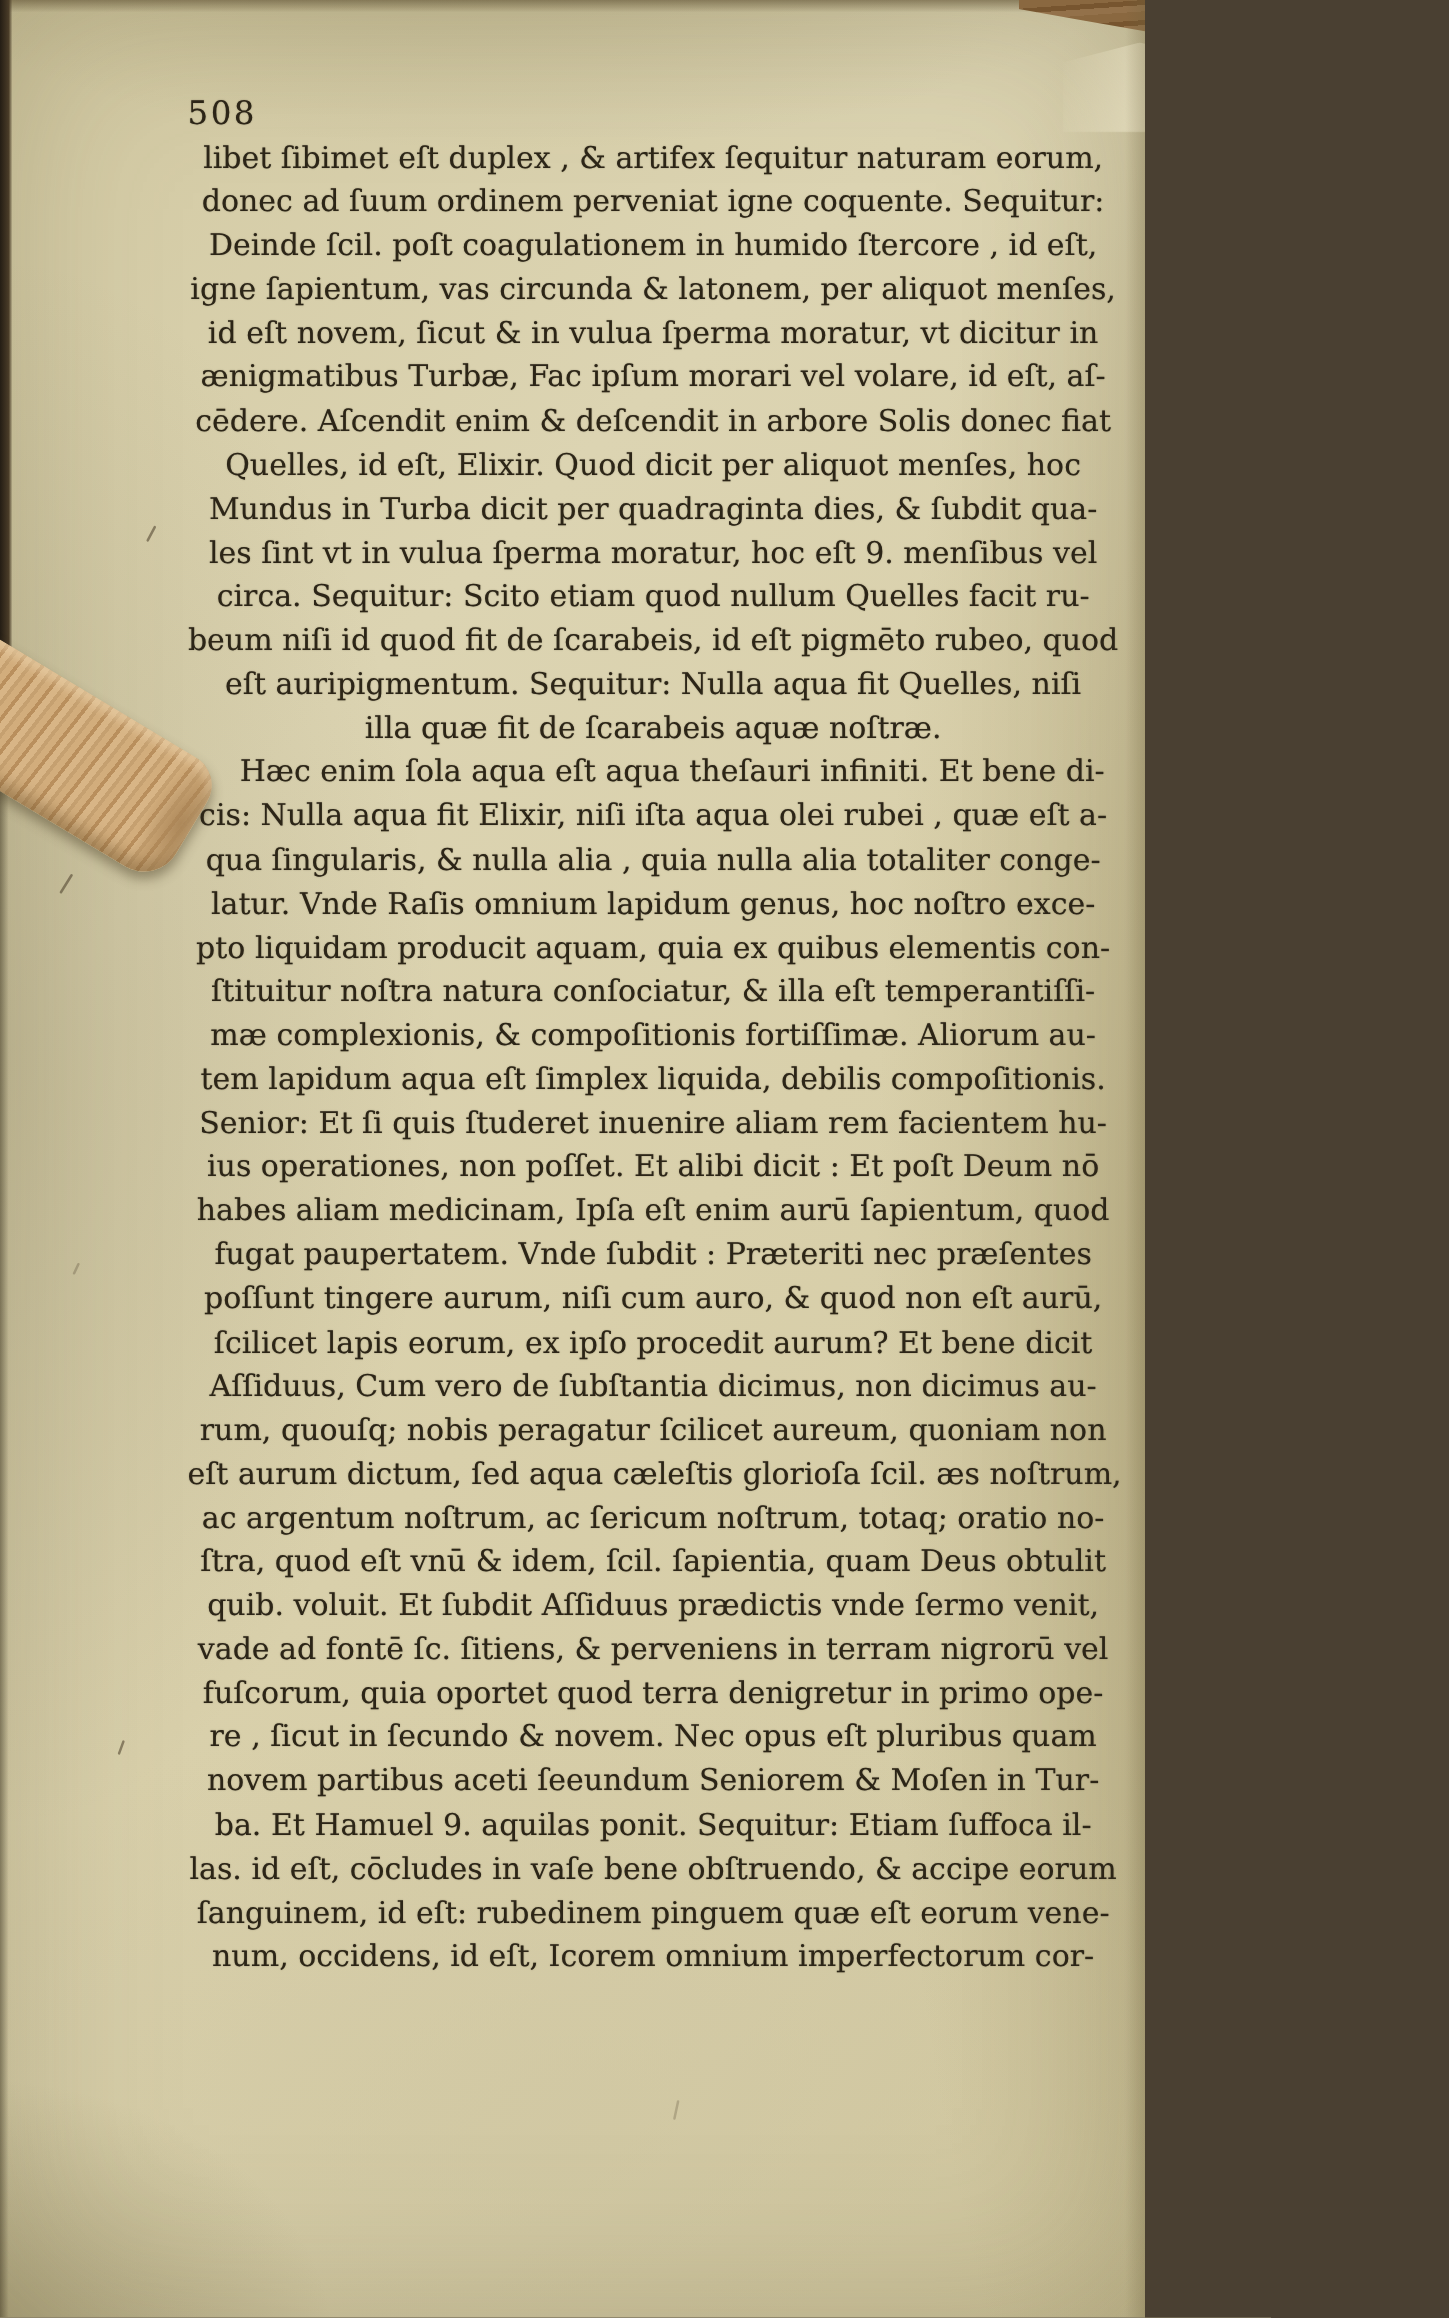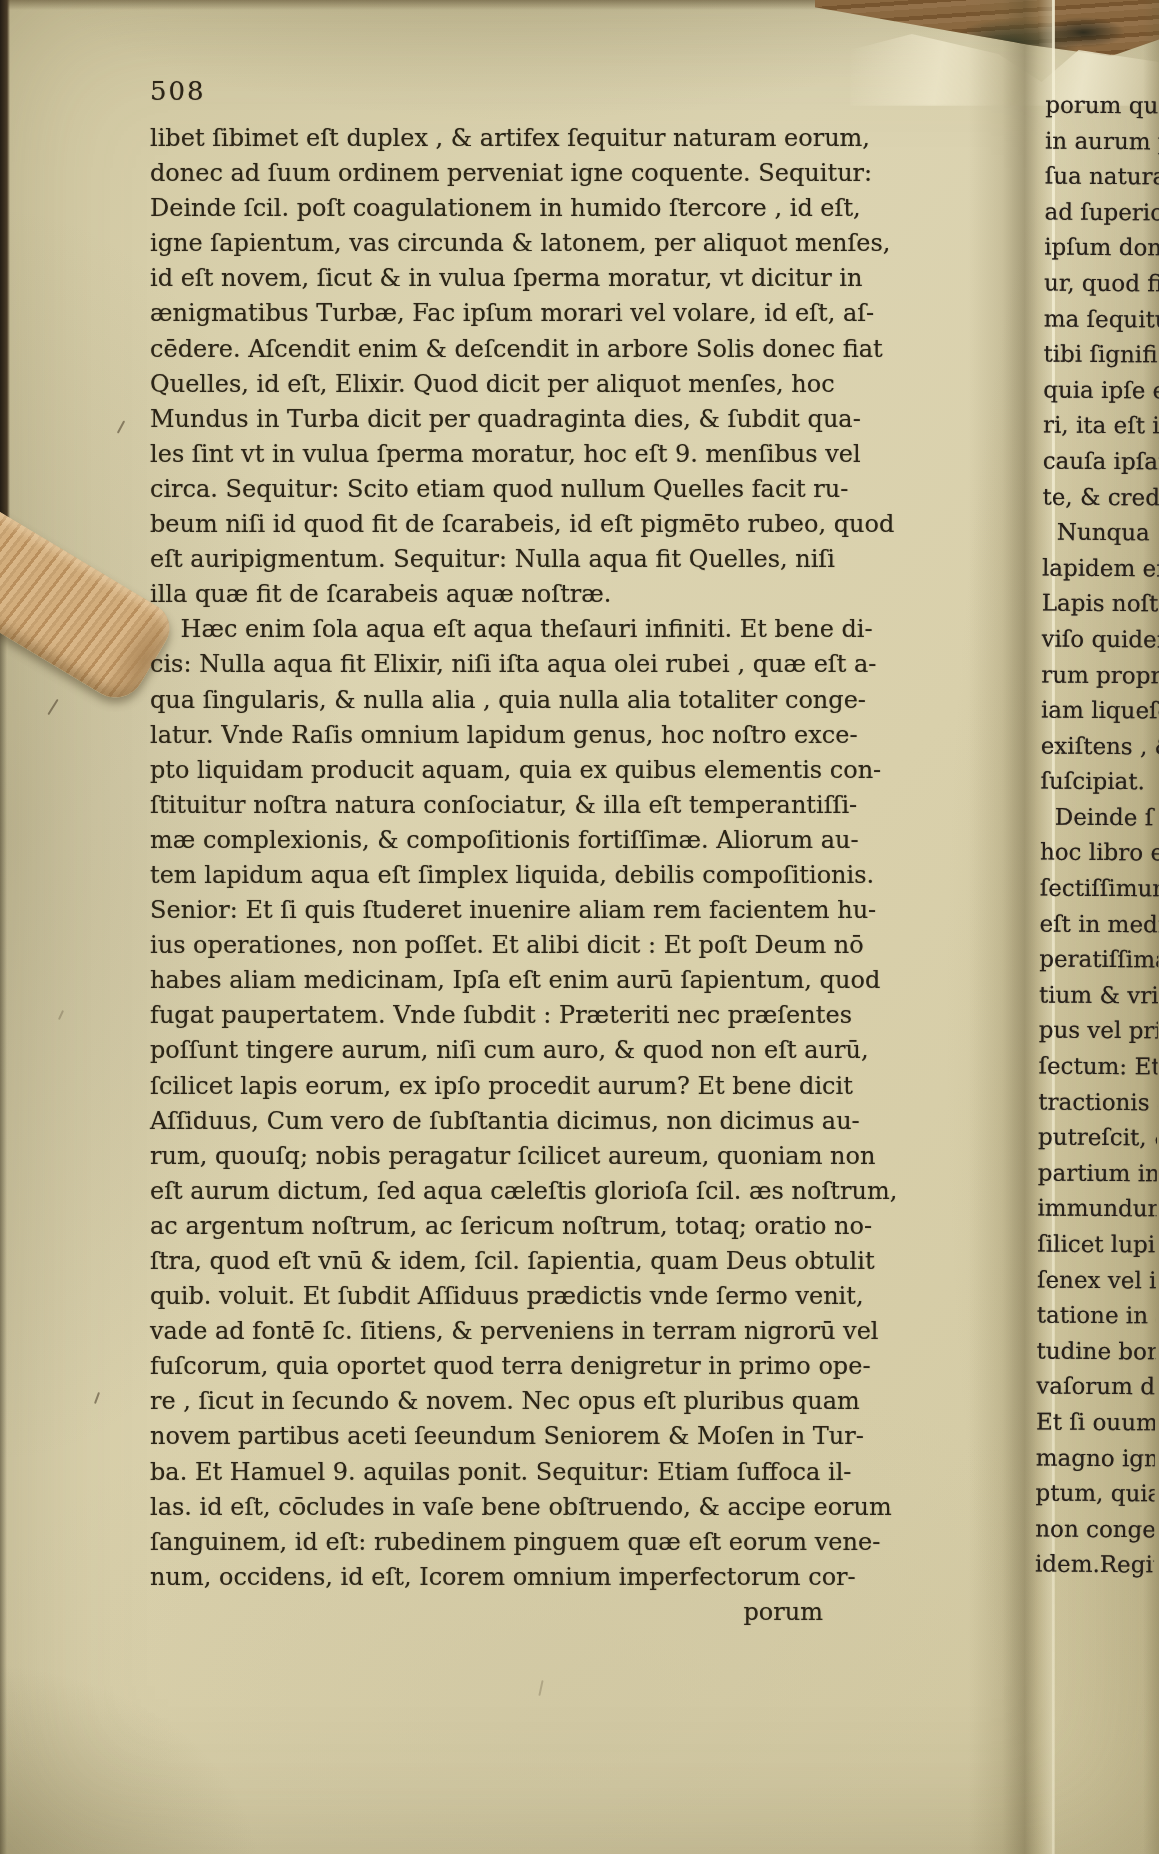--- a/index.html
+++ b/index.html
@@ -1,17 +1,17 @@
 <!DOCTYPE html>
 <html><head>
 <meta charset="utf-8">
 <style>
   html,body{margin:0;padding:0;background:#4a4032;}
   #stage{
-    position:relative; width:1159px; height:1854px; overflow:hidden;
+    position:relative; width:916px; height:1854px; overflow:hidden;
     font-family:"DejaVu Serif","Liberation Serif",serif;
     background:#d9d0ab;
   }
   
   .sheet{
     position:absolute; inset:0;
     background:
       radial-gradient(ellipse 420px 300px at -3% 101%, rgba(110,100,60,.38), rgba(110,100,60,0) 70%),
       radial-gradient(ellipse 500px 900px at 0% 45%, rgba(120,110,70,.22), rgba(120,110,70,0) 70%),
       radial-gradient(ellipse 700px 260px at 45% -4%, rgba(125,115,70,.25), rgba(125,115,70,0) 75%),
@@ -86,22 +86,22 @@
     display:flex; align-items:baseline; height:33px;
     text-shadow:0 0 1px rgba(44,37,23,.55);
   }
   .folio{ font-size:26px; letter-spacing:2px; width:120px; }
   .running-title{
     flex:1; text-align:center; font-size:25px;
     letter-spacing:7px; word-spacing:16px; padding-right:40px;
     white-space:nowrap;
   }
   .bodytext{
-    margin-top:12px; font-size:24px; line-height:35.1px;
-    white-space:pre; text-shadow:0 0 1px rgba(44,37,23,.5);
+    margin-top:0px; font-size:24px; line-height:35.1px;
+    white-space:pre; text-shadow:0 0 1px rgba(44,37,23,.5);text-align:center;
   }
   .bodytext > div{ height:35.1px; overflow:visible; }
   .catchword-line{
     font-size:24px; line-height:35px; text-align:right; padding-right:72px;
     text-shadow:0 0 1px rgba(44,37,23,.5);
   }
   
   .margin-strip{
     position:absolute; left:1040px; top:88px; width:119px; height:1530px;
     overflow:hidden; color:#27201a; font-size:23px; line-height:35.6px;
@@ -140,17 +140,16 @@
   <div class="mark m2"></div>
   <div class="mark m3"></div>
   <div class="mark m4"></div>
   <div class="mark m5"></div>
 
   <div class="main-col">
     <div class="header-row">
       <span class="folio">508</span>
     </div>
     <div class="bodytext"><div>libet ſibimet eſt duplex , &amp; artifex ſequitur naturam eorum,</div><div>donec ad ſuum ordinem perveniat igne coquente. Sequitur:</div><div>Deinde ſcil. poſt coagulationem in humido ſtercore , id eſt,</div><div>igne ſapientum, vas circunda &amp; latonem, per aliquot menſes,</div><div>id eſt novem, ſicut &amp; in vulua ſperma moratur, vt dicitur in</div><div>ænigmatibus Turbæ, Fac ipſum morari vel volare, id eſt, aſ-</div><div>cēdere. Aſcendit enim &amp; deſcendit in arbore Solis donec fiat</div><div>Quelles, id eſt, Elixir. Quod dicit per aliquot menſes, hoc</div><div>Mundus in Turba dicit per quadraginta dies, &amp; ſubdit qua-</div><div>les ſint vt in vulua ſperma moratur, hoc eſt 9. menſibus vel</div><div>circa. Sequitur: Scito etiam quod nullum Quelles facit ru-</div><div>beum niſi id quod fit de ſcarabeis, id eſt pigmēto rubeo, quod</div><div>eſt auripigmentum. Sequitur: Nulla aqua fit Quelles, niſi</div><div>illa quæ fit de ſcarabeis aquæ noſtræ.</div><div>    Hæc enim ſola aqua eſt aqua theſauri infiniti. Et bene di-</div><div>cis: Nulla aqua fit Elixir, niſi iſta aqua olei rubei , quæ eſt a-</div><div>qua ſingularis, &amp; nulla alia , quia nulla alia totaliter conge-</div><div>latur. Vnde Raſis omnium lapidum genus, hoc noſtro exce-</div><div>pto liquidam producit aquam, quia ex quibus elementis con-</div><div>ſtituitur noſtra natura conſociatur, &amp; illa eſt temperantiſſi-</div><div>mæ complexionis, &amp; compoſitionis fortiſſimæ. Aliorum au-</div><div>tem lapidum aqua eſt ſimplex liquida, debilis compoſitionis.</div><div>Senior: Et ſi quis ſtuderet inuenire aliam rem facientem hu-</div><div>ius operationes, non poſſet. Et alibi dicit : Et poſt Deum nō</div><div>habes aliam medicinam, Ipſa eſt enim aurū ſapientum, quod</div><div>fugat paupertatem. Vnde ſubdit : Præteriti nec præſentes</div><div>poſſunt tingere aurum, niſi cum auro, &amp; quod non eſt aurū,</div><div>ſcilicet lapis eorum, ex ipſo procedit aurum? Et bene dicit</div><div>Aſſiduus, Cum vero de ſubſtantia dicimus, non dicimus au-</div><div>rum, quouſq; nobis peragatur ſcilicet aureum, quoniam non</div><div>eſt aurum dictum, ſed aqua cæleſtis glorioſa ſcil. æs noſtrum,</div><div>ac argentum noſtrum, ac ſericum noſtrum, totaq; oratio no-</div><div>ſtra, quod eſt vnū &amp; idem, ſcil. ſapientia, quam Deus obtulit</div><div>quib. voluit. Et ſubdit Aſſiduus prædictis vnde ſermo venit,</div><div>vade ad fontē ſc. ſitiens, &amp; perveniens in terram nigrorū vel</div><div>fuſcorum, quia oportet quod terra denigretur in primo ope-</div><div>re , ſicut in ſecundo &amp; novem. Nec opus eſt pluribus quam</div><div>novem partibus aceti ſeeundum Seniorem &amp; Moſen in Tur-</div><div>ba. Et Hamuel 9. aquilas ponit. Sequitur: Etiam ſuffoca il-</div><div>las. id eſt, cōcludes in vaſe bene obſtruendo, &amp; accipe eorum</div><div>ſanguinem, id eſt: rubedinem pinguem quæ eſt eorum vene-</div><div>num, occidens, id eſt, Icorem omnium imperfectorum cor-</div></div>
-    <div class="catchword-line">porum</div>
   </div>
 
   <div class="margin-strip"><div>porum qu</div><div>in aurum p</div><div>ſua natura</div><div>ad ſuperior</div><div>ipſum don</div><div>ur, quod fi</div><div>ma ſequitu</div><div>tibi ſignifi</div><div>quia ipſe eſ</div><div>ri, ita eſt ip</div><div>cauſa ipſam</div><div>te, &amp; crede</div><div>  Nunqua</div><div>lapidem eſ</div><div>Lapis noſte</div><div>viſo quidem</div><div>rum proprie</div><div>iam liqueſc</div><div>exiſtens , &amp;</div><div>ſuſcipiat.</div><div>  Deinde ſ</div><div>hoc libro eſ</div><div>ſectiſſimum</div><div>eſt in medio</div><div>peratiſſimæ</div><div>tium &amp; vrin</div><div>pus vel prim</div><div>ſectum: Et e</div><div>tractionis a</div><div>putreſcit, &amp;</div><div>partium in t</div><div>immundum</div><div>ſilicet lupi</div><div>ſenex vel iuu</div><div>tatione in a</div><div>tudine boni</div><div>vaſorum de</div><div>Et ſi ouum</div><div>magno igne</div><div>ptum, quia</div><div>non congel</div><div>idem.Regit</div></div>
 </div>
 
 </body></html>

